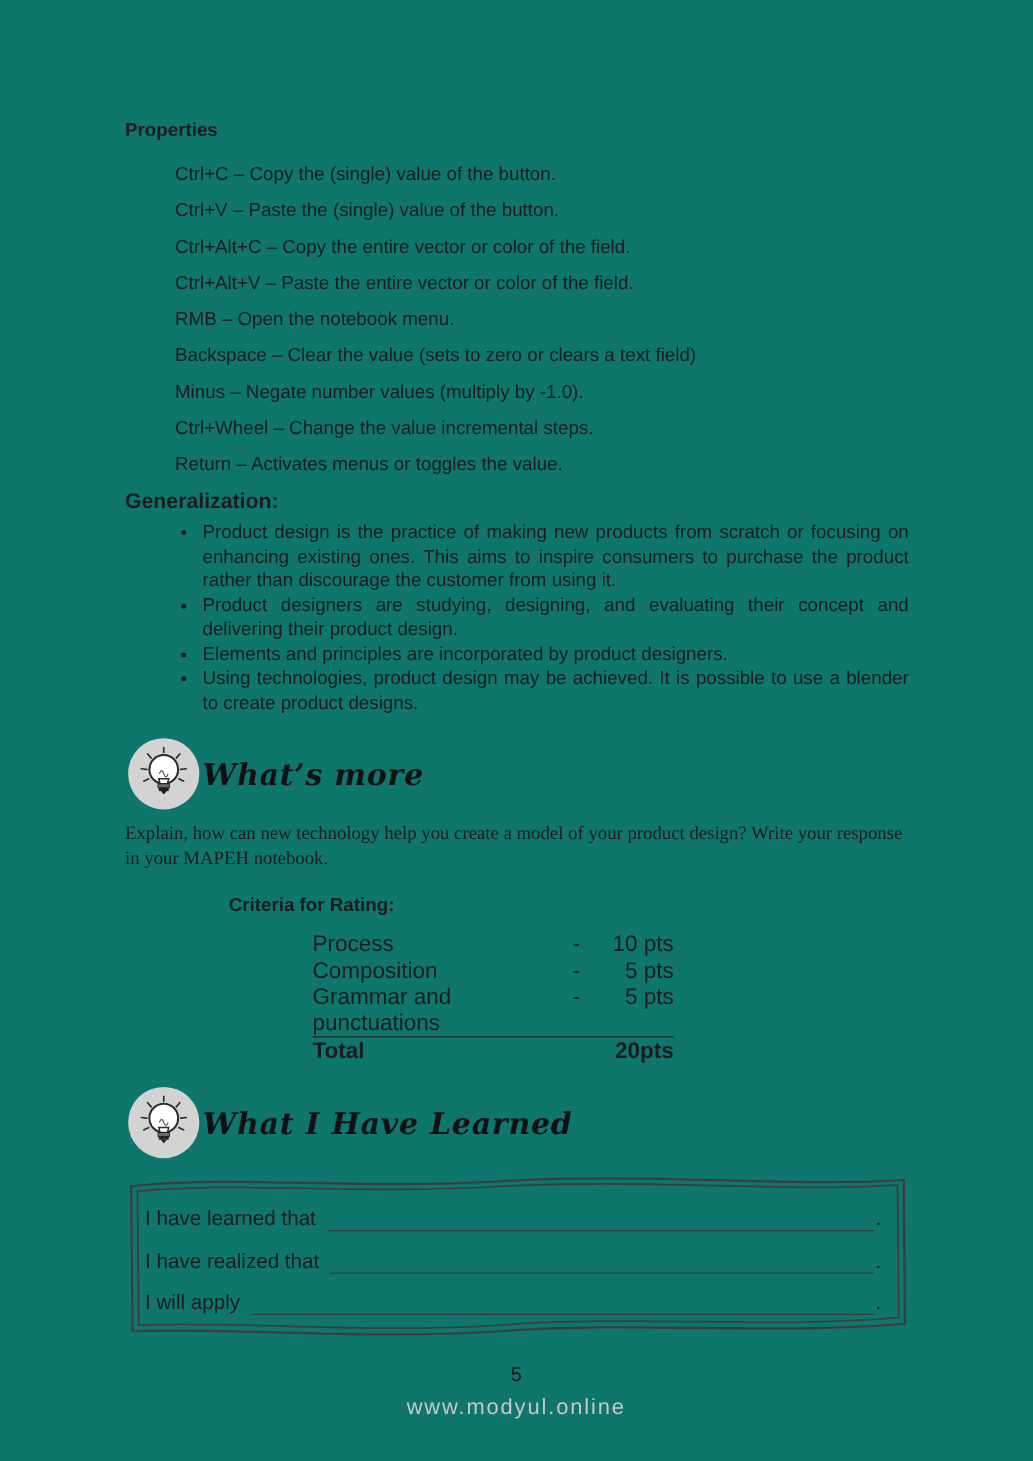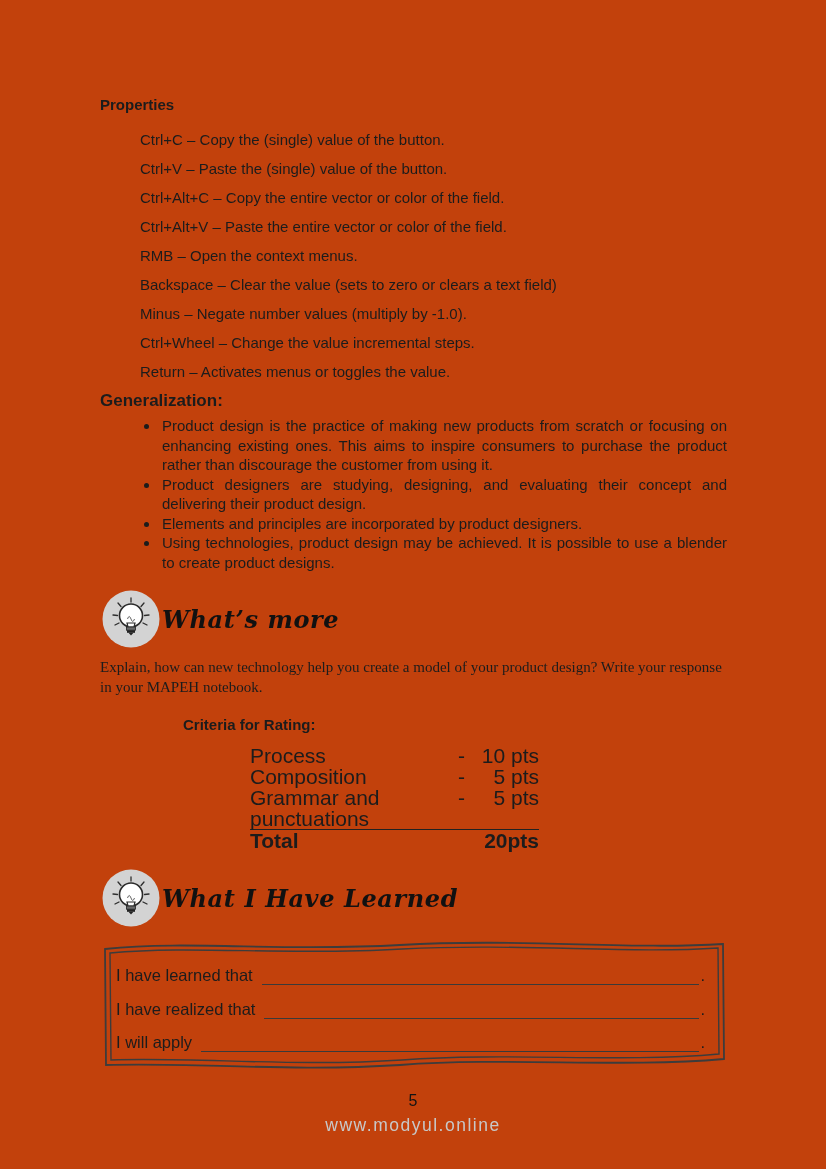--- a/index.html
+++ b/index.html
@@ -2,21 +2,21 @@
 <html><head>
 <meta charset="utf-8">
 <style>
   * { box-sizing: border-box; }
   html, body { margin: 0; padding: 0; background: #ffffff; }
   .page {
     position: relative;
     width: 826px;
     height: 1169px;
     margin: 0 auto;
-    background: #c2410c;
+    background: #0f766e;
     font-family: "Liberation Sans", sans-serif;
     color: #1c1c1c;
     padding: 96px 99px 0 100px;
     overflow: hidden;
   }
 
   
   .props-heading {
     font-size: 15px;
     font-weight: bold;
@@ -70,21 +70,21 @@
   }
 
   .criteria-heading {
     font-size: 15px;
     font-weight: bold;
     margin: 19px 0 12px 83px;
   }
   .criteria-table {
     margin-left: 150px;
     width: 289px;
-    font-size: 21px;
+    font-size: 18px;
   }
   .crow { display: flex; line-height: 21px; }
   .clabel { width: 208px; }
   .cdash { width: 16px; text-align: left; }
   .cpts { flex: 1; text-align: right; }
   .crow.underlined { border-bottom: 1.4px solid #222222; }
   .crow.total { font-weight: bold; }
 
   
   .learned-box {
@@ -137,21 +137,21 @@
 <body>
 
 <div class="page">
 
   <h3 class="props-heading">Properties</h3>
   <div class="shortcuts">
     <p>Ctrl+C – Copy the (single) value of the button.</p>
     <p>Ctrl+V – Paste the (single) value of the button.</p>
     <p>Ctrl+Alt+C – Copy the entire vector or color of the field.</p>
     <p>Ctrl+Alt+V – Paste the entire vector or color of the field.</p>
-    <p>RMB – Open the context menus.</p>
+    <p>RMB – Open the notebook menu.</p>
     <p>Backspace – Clear the value (sets to zero or clears a text field)</p>
     <p>Minus – Negate number values (multiply by -1.0).</p>
     <p>Ctrl+Wheel – Change the value incremental steps.</p>
     <p>Return – Activates menus or toggles the value.</p>
   </div>
 
   <h2 class="gen-heading">Generalization:</h2>
   <ul class="bullets">
     <li>Product design is the practice of making new products from scratch or focusing on enhancing existing ones. This aims to inspire consumers to purchase the product rather than discourage the customer from using it.</li>
     <li>Product designers are studying, designing, and evaluating their concept and delivering their product design.</li>

